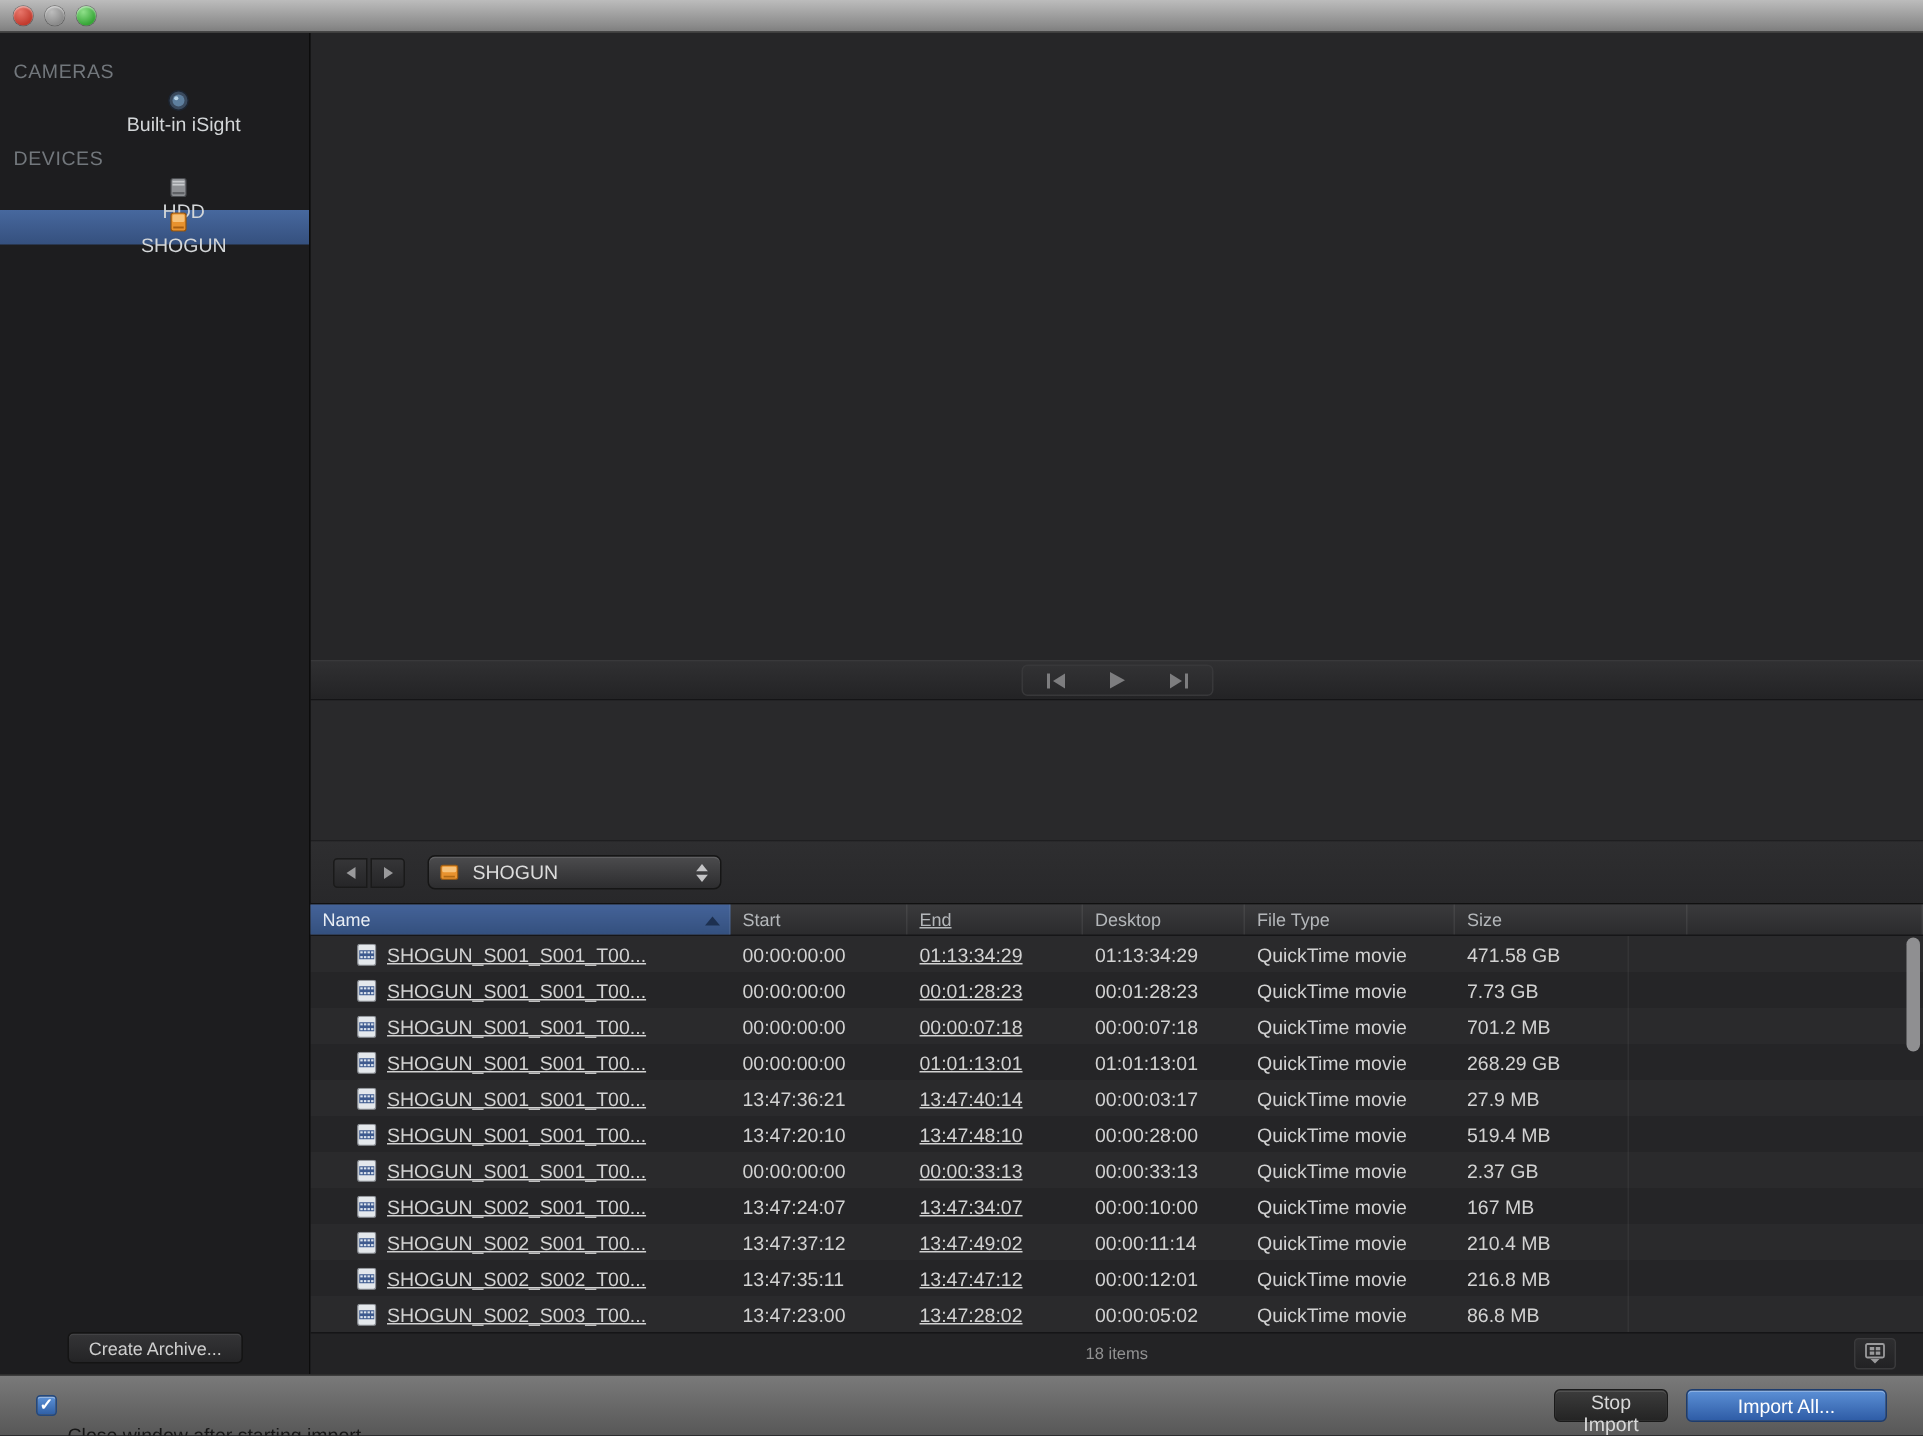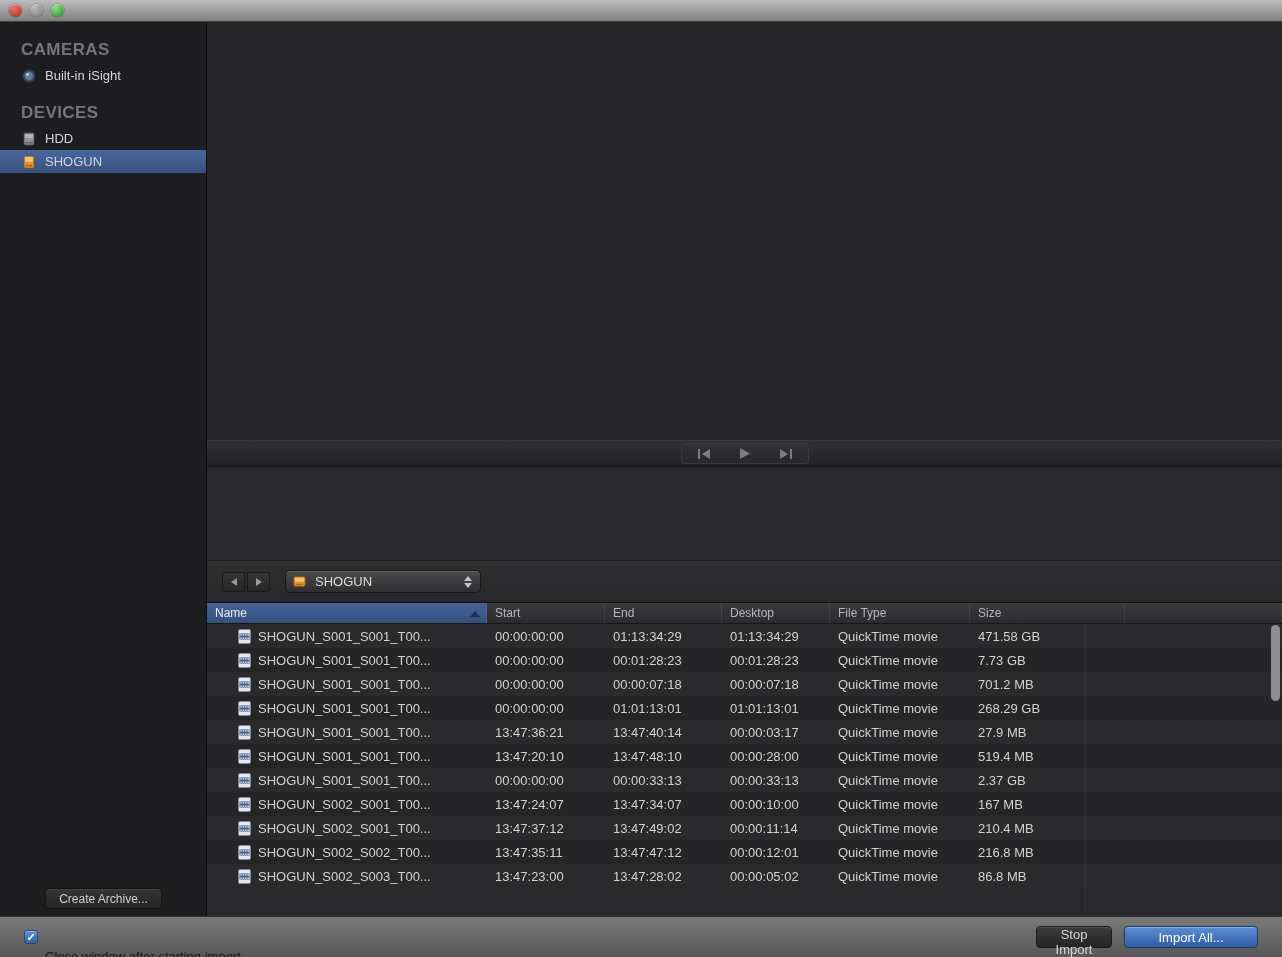--- a/index.html
+++ b/index.html
@@ -20,23 +20,23 @@
   .title { width:100%; text-align:center; font-size:13px; font-weight:bold; color:#252525;
     text-shadow:0 1px 0 rgba(255,255,255,.35); }
 
   
   .body { flex:1 1 auto; display:flex; min-height:0; }
 
   
   .sidebar { width:207px; flex:0 0 207px; background:#1d1d1f; border-right:1px solid #0c0c0c;
     position:relative; padding-top:14px; }
   .side-section { margin-bottom:12px; }
-  .side-header { font-size:17px; font-weight:bold; color:#72777c; letter-spacing:.4px;
-    padding:4px 0 4px 9px;margin-left:12px; }
-  .side-item { height:23px; display:flex; align-items:center; padding-left:21px; cursor:default; }
+  .side-header { font-size:13px; font-weight:normal; color:#72777c; letter-spacing:.4px;
+    padding:4px 0 4px 9px; }
+  .side-item { height:23px; display:flex; align-items:center; padding-left:31px; cursor:default;flex-direction:column; }
   .side-item .label { font-size:13px; color:#d3d6d8; margin-left:8px; white-space:nowrap; }
   .side-item.selected { background:linear-gradient(#47689e,#35507e); }
   .side-item .icn { width:16px; height:16px; flex:0 0 16px; display:inline-flex; }
   .create-archive { position:absolute; bottom:7px; left:45px; width:117px; height:21px;
     background:linear-gradient(#353537,#242426); border:1px solid #141414; border-radius:4px;
     color:#cfcfcf; font-size:12px; font-family:"Liberation Sans",sans-serif;
     box-shadow:inset 0 1px 0 rgba(255,255,255,.07); }
 
   
   .main { flex:1 1 auto; display:flex; flex-direction:column; min-width:0; background:#29292b; }
@@ -67,29 +67,29 @@
   
   .listview { flex:1 1 auto; position:relative; display:flex; flex-direction:column; min-height:0; }
   .thead { height:21px; flex:0 0 21px; display:flex;
     background:linear-gradient(#3a3a3c,#2b2b2d); border-bottom:1px solid #161618; }
   .th { font-size:12px; color:#b4b7ba; padding:3px 0 0 8px; border-right:1px solid rgba(255,255,255,.07);
     position:relative; }
   .th.sorted { background:linear-gradient(#446399,#34507e); color:#e8edf4; }
   .sort-arrow { position:absolute; right:6px; top:8px; width:0; height:0;
     border-left:5px solid transparent; border-right:5px solid transparent;
     border-bottom:6px solid #1d3050; }
-  .col-name{width:280px;} .col-start{width:118px;} .col-end{width:117px;}
+  .col-name{width:280px;} .col-start{width:118px;} .col-end{width:117px;text-decoration:underline;}
   .col-dur{width:108px;} .col-type{width:140px;} .col-size{width:155px;}
   .col-fill{flex:1;} 
   .tbody { flex:1 1 auto; position:relative; overflow:hidden; }
   .trow { height:24px; display:flex; align-items:center; }
   .trow:nth-child(odd) { background:#2a2a2c; }
   .trow:nth-child(even) { background:#252527; }
   .td { font-size:13px; color:#d2d2d2; padding-left:8px; white-space:nowrap; overflow:hidden; }
-  .td.name { display:flex; align-items:flex-end; gap:7px; padding-left:31px; }
+  .td.name { display:flex; align-items:flex-end; gap:7px; padding-left:31px;text-decoration:underline; }
   .body-sep { position:absolute; top:0; bottom:0; left:878px; width:1px; background:rgba(255,255,255,.05); }
   .vscroll { position:absolute; top:1px; right:2px; width:9px; bottom:0; }
   .vthumb { position:absolute; top:0; left:0; width:9px; height:76px;
     background:#8f8f91; border-radius:5px; }
 
   .list-footer { height:28px; flex:0 0 28px; background:#232325; border-top:1px solid #151517;
     display:flex; align-items:center; justify-content:center; position:relative; }
   .items-count { font-size:11px; color:#929292; }
   .appearance-btn { position:absolute; right:18px; top:3px; width:28px; height:21px;
     background:linear-gradient(#2e2e30,#222224); border:1px solid #3a3a3c; border-radius:3px;
@@ -518,20 +518,33 @@
                 <div class="td col-type">QuickTime movie</div>
                 <div class="td col-size">86.8 MB</div>
                 <div class="td col-fill"></div>
               </div>
             </div>
           <div class="body-sep"></div>
           <div class="vscroll">
             <div class="vthumb"></div>
           </div>
         </div>
+        <div class="list-footer">
+          <span class="items-count">18 items</span>
+          <button class="appearance-btn">
+            <svg width="16" height="15" viewBox="0 0 16 15">
+              <rect x="2" y="1" width="12" height="9" rx="1" fill="none" stroke="#9a9a9c" stroke-width="1.2"></rect>
+              <rect x="4.5" y="3" width="3" height="2.2" fill="#9a9a9c"></rect>
+              <rect x="8.5" y="3" width="3" height="2.2" fill="#9a9a9c"></rect>
+              <rect x="4.5" y="6" width="3" height="2.2" fill="#9a9a9c"></rect>
+              <rect x="8.5" y="6" width="3" height="2.2" fill="#9a9a9c"></rect>
+              <path d="M5,11 L11,11 L8,14 Z" fill="#9a9a9c"></path>
+            </svg>
+          </button>
+        </div>
       </div>
     </main>
   </div>
 
   <div class="bottom-bar">
     <div class="chk-wrap">
       <span class="checkbox">✓</span>
       <span class="chk-label">Close window after starting import</span>
     </div>
     <button class="btn dark">Stop Import</button>

